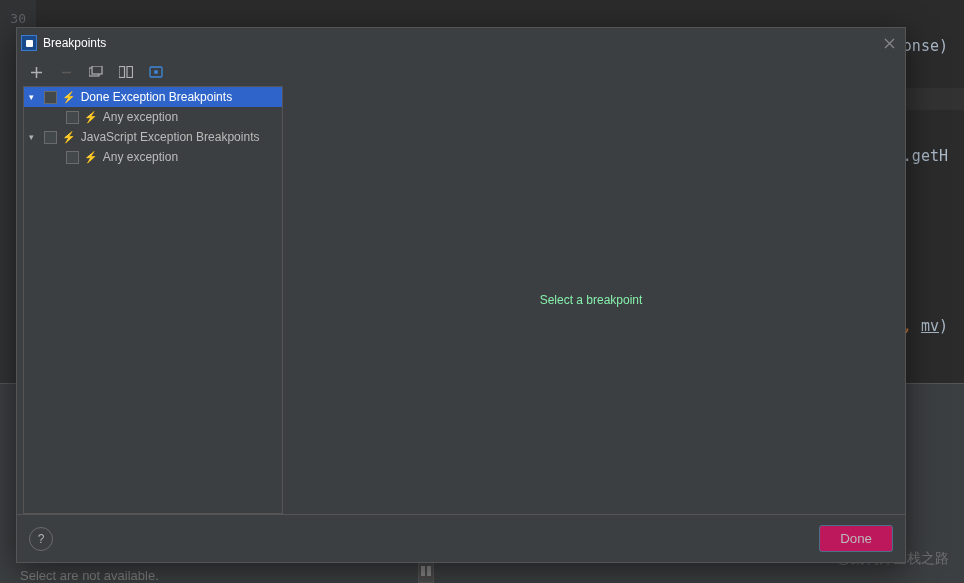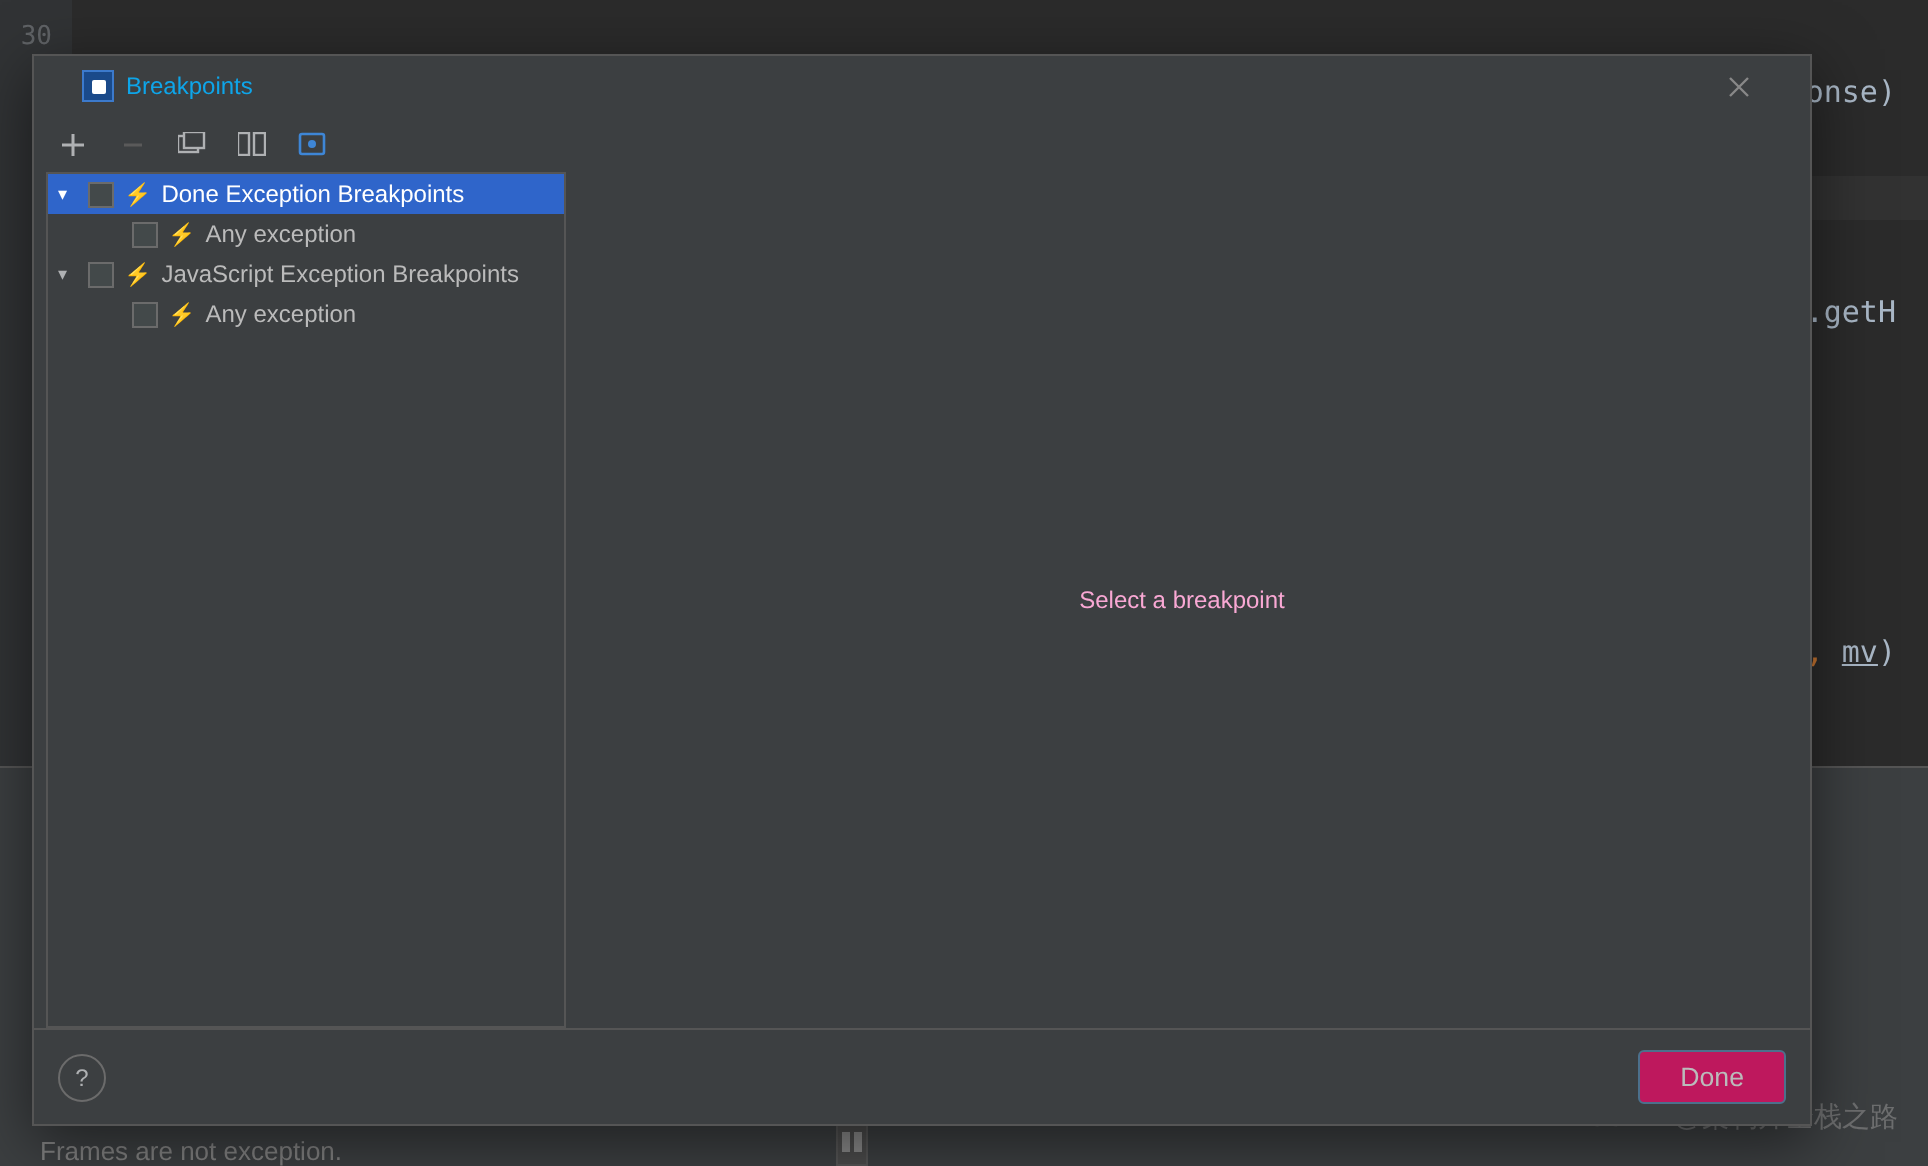--- a/index.html
+++ b/index.html
@@ -93,22 +93,22 @@
       background: #3c3f41;
       border: 1px solid #555;
       box-shadow: 0 8px 30px rgba(0,0,0,0.5);
       display: flex;
       flex-direction: column;
     }
     .titlebar {
       height: 30px;
       display: flex;
       align-items: center;
-      padding: 0 24px;
-      color: #0ea5e9;
+      padding: 0 4px;
+      color: #ffffff;
     }
     .app-icon {
       width: 16px; height: 16px;
       background: #1a4a8a;
       border: 1px solid #3c7acc;
       margin-right: 6px;
       display:flex;align-items:center;justify-content:center
     }
     .app-icon:after{content:"";width:7px;height:7px;background:#fff;border-radius:1px}
     .close-x {
@@ -177,21 +177,21 @@
       font-size: 11px;
       flex: none;
     }
     .tree-row.selected .bolt { color: #ff8a85; }
     .tree-row.child { padding-left: 42px; }
     .detail-panel {
       flex: 1;
       display: flex;
       align-items: center;
       justify-content: center;
-      color: #f9a8d4;
+      color: #86efac;
     }
     .footer {
       height: 48px;
       border-top: 1px solid #555;
       display: flex;
       align-items: center;
       padding: 0 12px;
     }
     .help-btn {
       width: 24px; height: 24px;
@@ -238,21 +238,21 @@
   <span class="bg-text t3">
     <span class="comma">, </span><span class="underline">mv</span><span>)</span>
   </span>
   <div class="bottom-panel"></div>
   <div class="bottom-split">
     <svg width="10" height="10" viewBox="0 0 10 10">
         <rect x="0" y="0" width="4" height="10" fill="#888"></rect>
         <rect x="6" y="0" width="4" height="10" fill="#888"></rect>
       </svg>
   </div>
-  <div class="bottom-label">Frames are not exception.</div>
+  <div class="bottom-label">Select are not available.</div>
 </div>
 <div class="watermark">CSDN @架构师全栈之路</div>
 
 <div class="dialog">
   <div class="titlebar">
     <div class="app-icon"></div>
     <span>Breakpoints</span>
     <div class="close-x">
       <svg width="11" height="11" viewBox="0 0 11 11">
           <path d="M1 1 L10 10 M10 1 L1 10" stroke="currentColor" stroke-width="1.2"></path>

